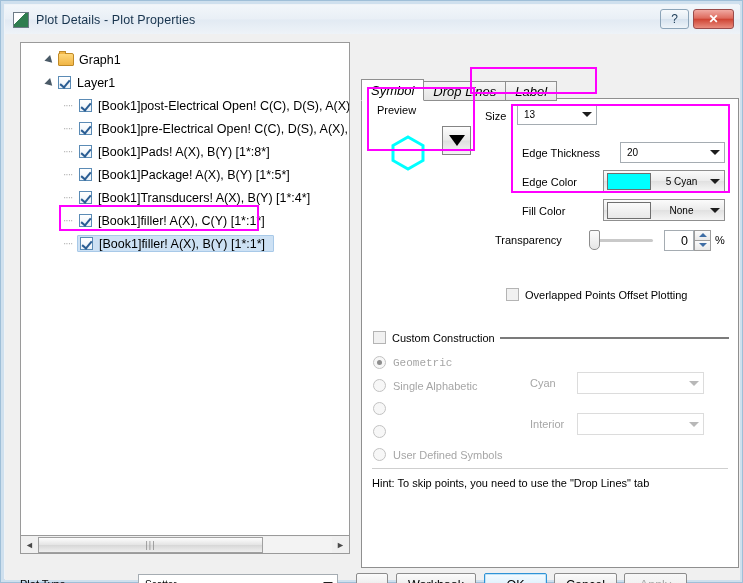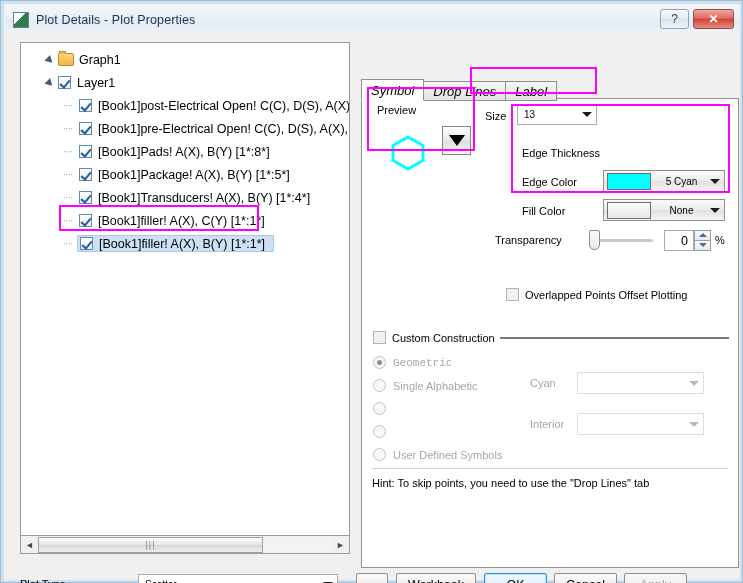--- a/index.html
+++ b/index.html
@@ -549,20 +549,26 @@
 
     <div class="lbl" style="position:absolute;left:480px;top:76px;">Size</div>
     <div class="combo" style="left:512px;top:70px;width:80px;height:21px;">
       <span class="val">13</span>
       <span class="caret">
           <span class="caret-sm"></span>
         </span>
     </div>
 
     <div class="lbl" style="position:absolute;left:517px;top:113px;">Edge Thickness</div>
+    <div class="combo" style="left:615px;top:108px;width:105px;height:21px;">
+      <span class="val">20</span>
+      <span class="caret">
+          <span class="caret-sm"></span>
+        </span>
+    </div>
 
     <div class="lbl" style="position:absolute;left:517px;top:142px;">Edge Color</div>
     <div class="combo raised" style="left:598px;top:136px;width:122px;height:22px;">
       <span class="swatch" id="edge-swatch" style="background: rgb(0, 255, 255);"></span>
       <span class="val">5 Cyan</span>
       <span class="caret">
           <span class="caret-sm"></span>
         </span>
     </div>
 

